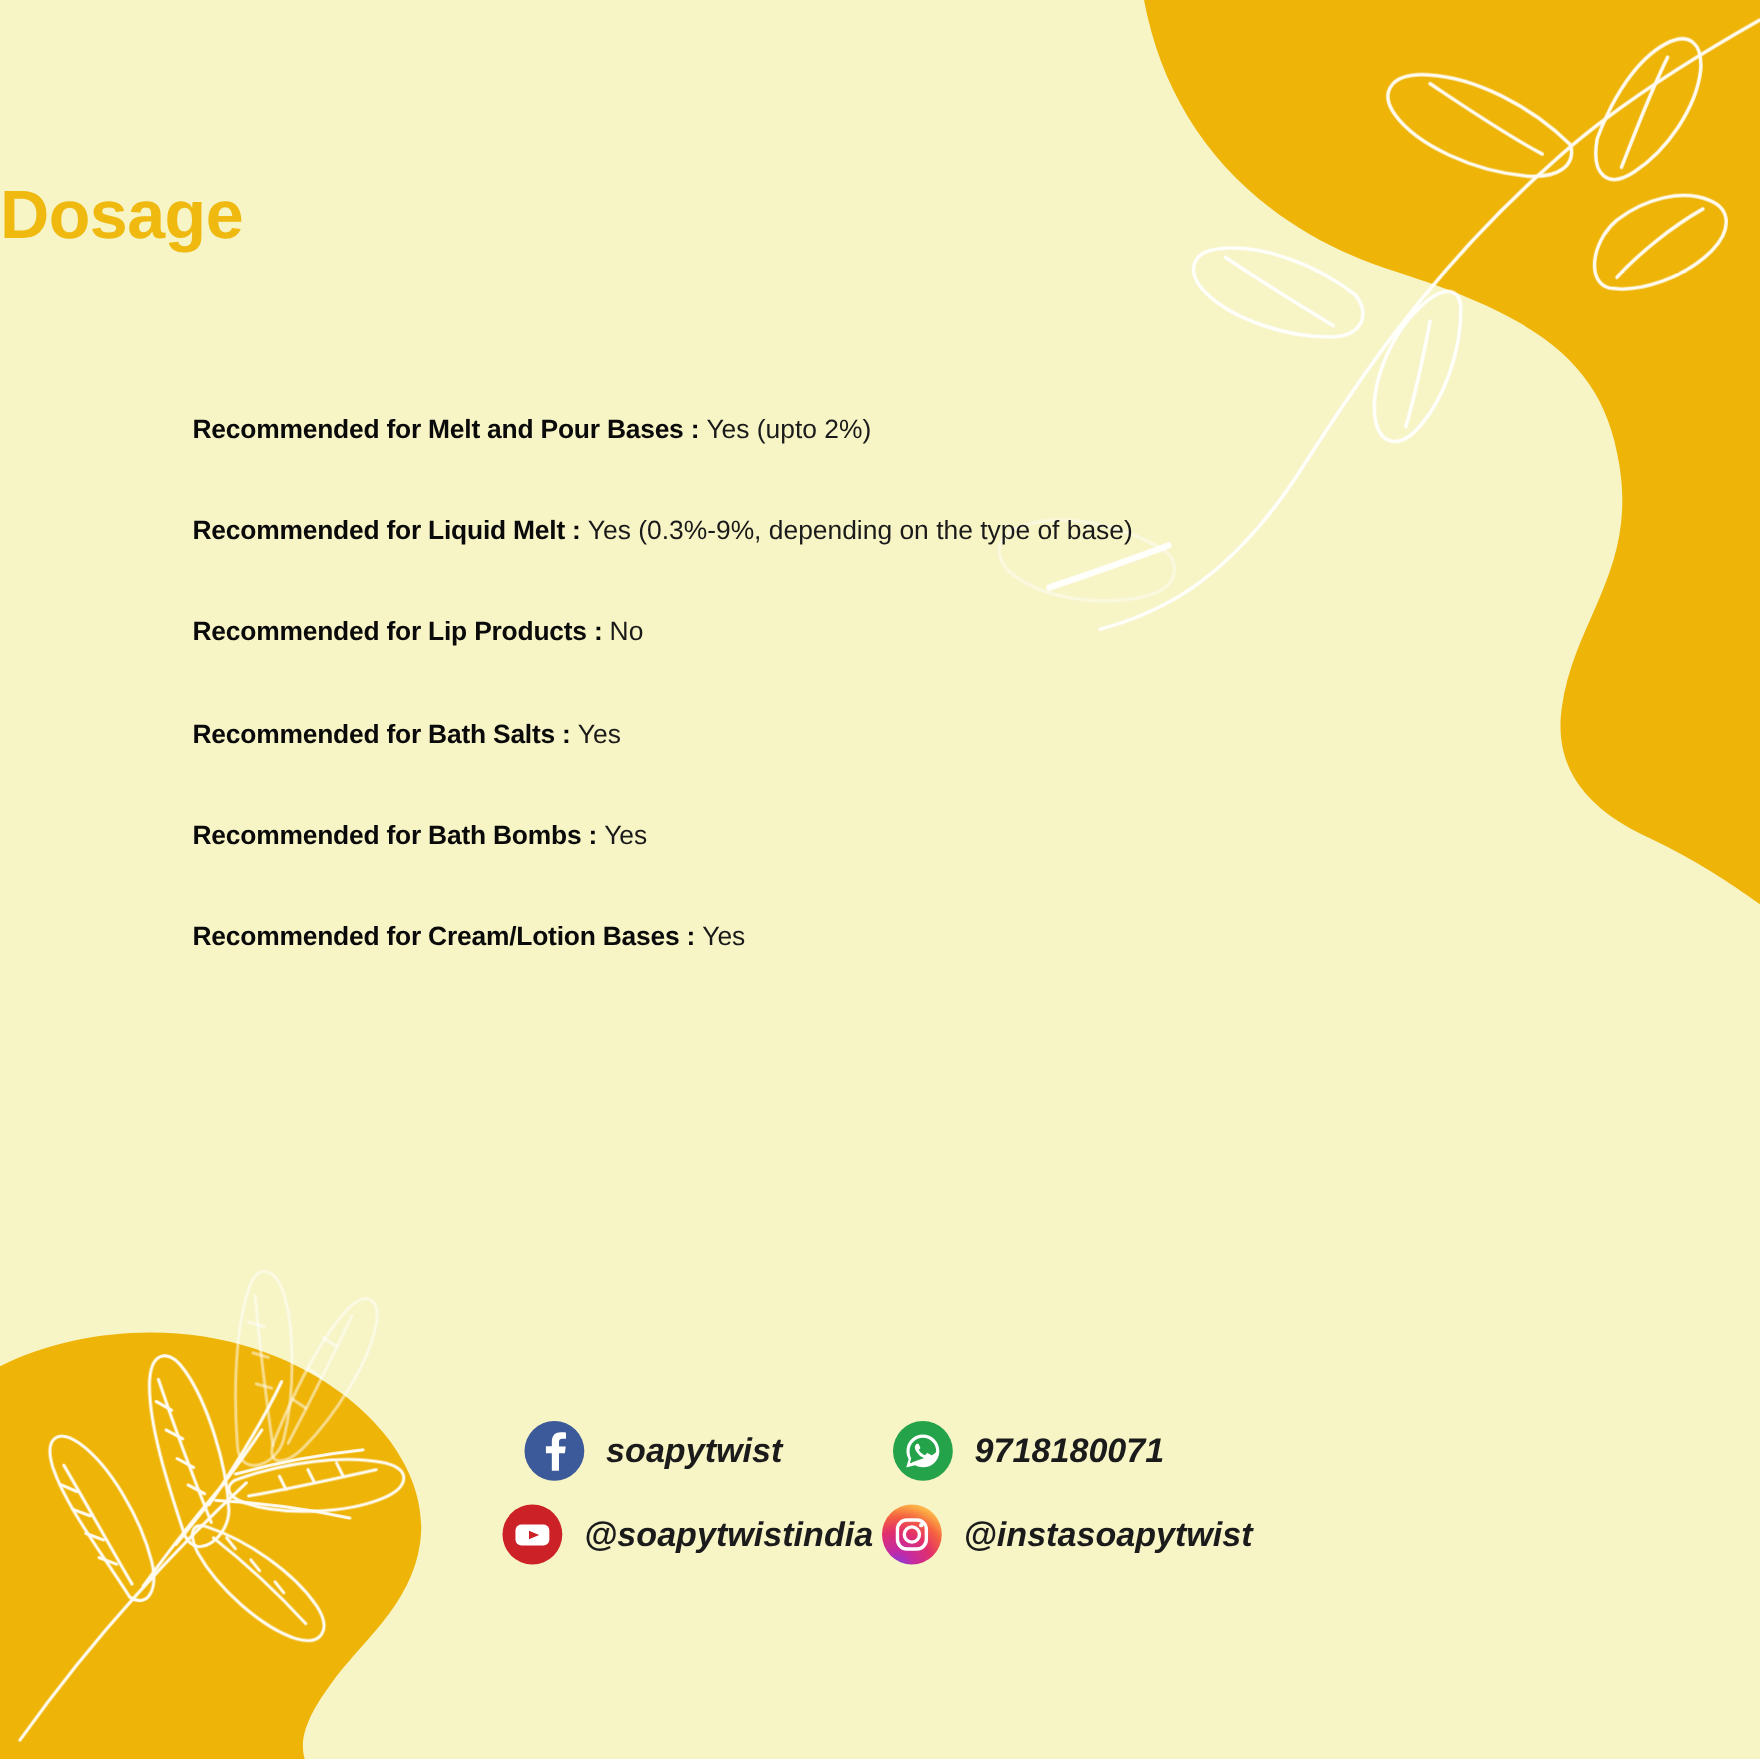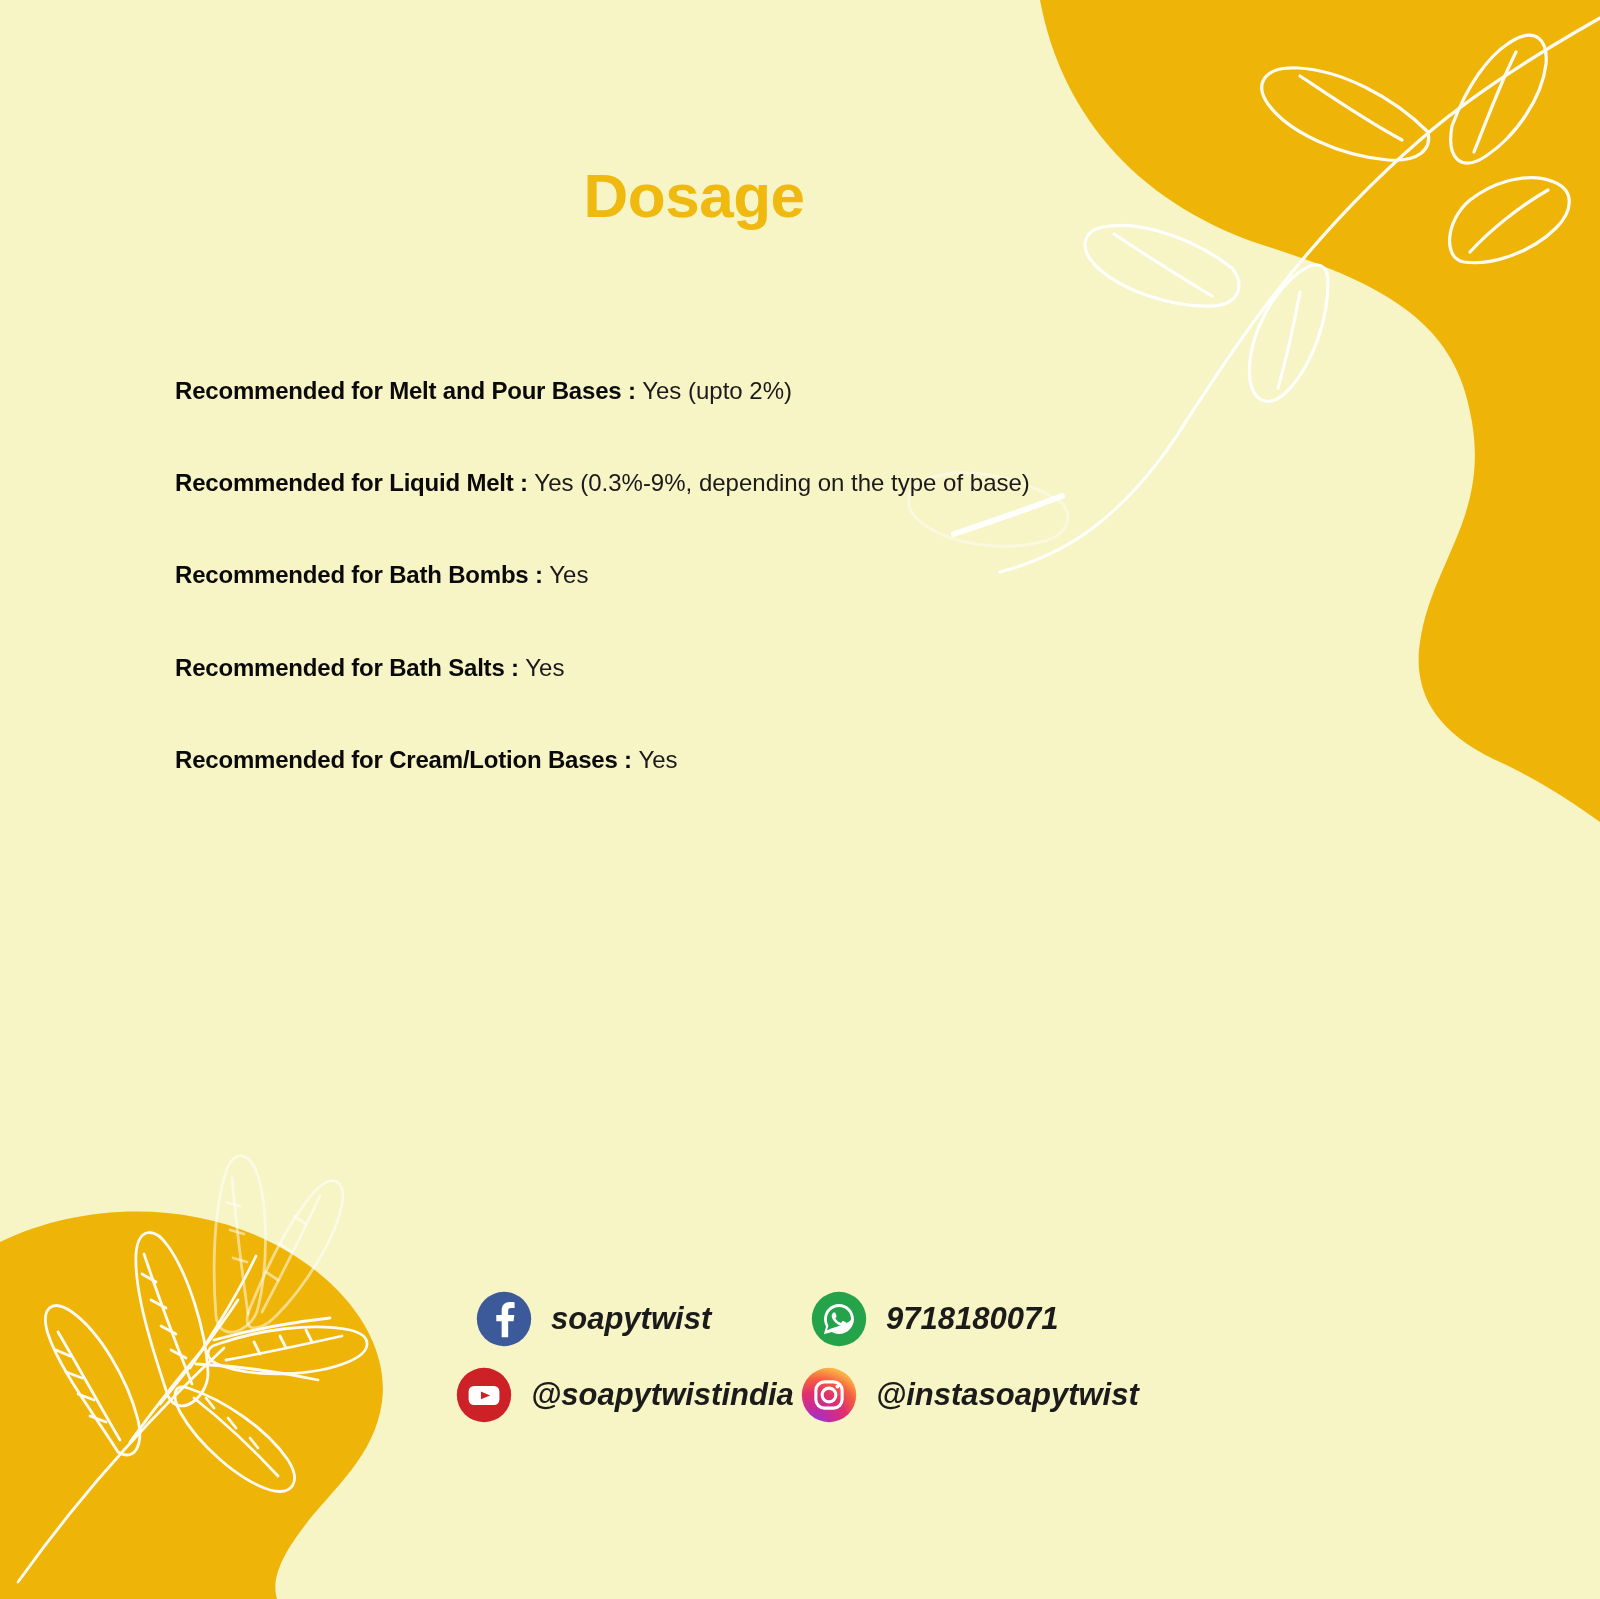--- a/index.html
+++ b/index.html
@@ -23,21 +23,20 @@
     pointer-events:none;
   }
   .decor svg { display:block; width:1600px; height:1599px; }
 
   
   .title-wrap {
     position:absolute;
     top:160px;
     left:0;
     width:1388px;
-    text-align:center;
     z-index:5;
   }
   .title {
     font-size:62px;
     font-weight:bold;
     color:#EFB90F;
     letter-spacing:-0.5px;
     font-family:"Liberation Sans", sans-serif;
   }
 
@@ -229,27 +228,30 @@
 <div class="content">
 
   <p class="row nowrap">
     <span class="label">Recommended for Melt and Pour Bases : </span><span class="value">Yes (upto 2%)</span>
   </p>
 
   <p class="row">
     <span class="label">Recommended for Liquid Melt : </span><span class="value">Yes (0.3%-9%, depending on the type of base)</span>
   </p>
 
+  <p class="row nowrap">
+    <span class="label">Recommended for Lip Products : </span><span class="value">No</span>
+  </p>
+
+  <p class="row nowrap">
+    <span class="label">Recommended for Bath Salts : </span><span class="value">Yes</span>
+  </p>
 
   <p class="row nowrap">
     <span class="label">Recommended for Bath Bombs : </span><span class="value">Yes</span>
-  </p>
-
-  <p class="row nowrap">
-    <span class="label">Recommended for Bath Salts : </span><span class="value">Yes</span>
   </p>
 
   <p class="row nowrap">
     <span class="label">Recommended for Cream/Lotion Bases : </span><span class="value">Yes</span>
   </p>
 
 </div>
 
 <div class="social">
 

